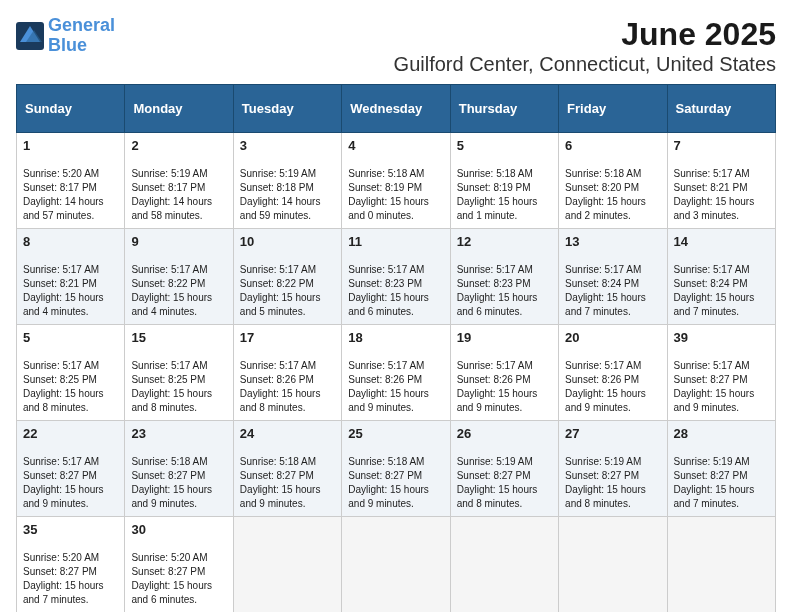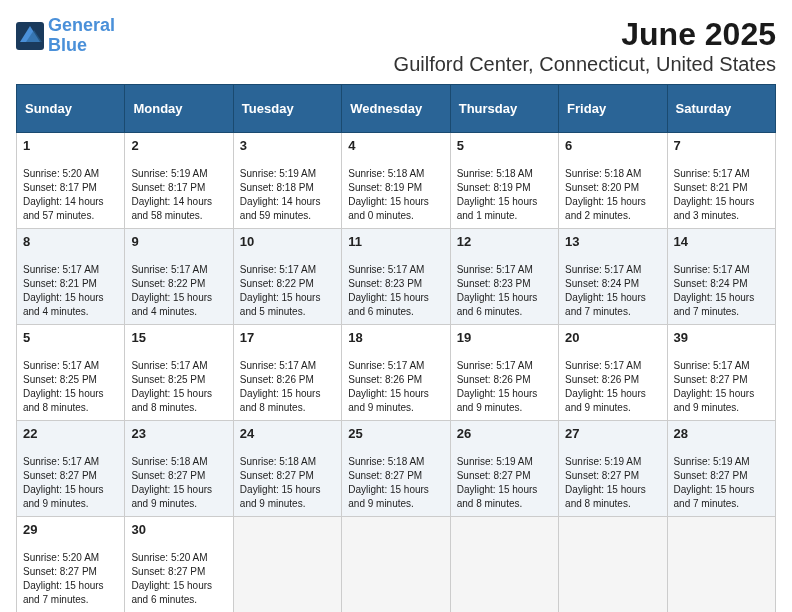--- a/index.html
+++ b/index.html
@@ -325,21 +325,21 @@
         <td>
           <span class="day-number">28</span>
           <div class="day-info" style="white-space: pre-line;">Sunrise: 5:19 AM
 Sunset: 8:27 PM
 Daylight: 15 hours
 and 7 minutes.</div>
         </td>
       </tr>
       <tr>
         <td>
-          <span class="day-number">29</span>
+          <span class="day-number">35</span>
           <div class="day-info" style="white-space: pre-line;">Sunrise: 5:20 AM
 Sunset: 8:27 PM
 Daylight: 15 hours
 and 7 minutes.</div>
         </td>
         <td>
           <span class="day-number">30</span>
           <div class="day-info" style="white-space: pre-line;">Sunrise: 5:20 AM
 Sunset: 8:27 PM
 Daylight: 15 hours

